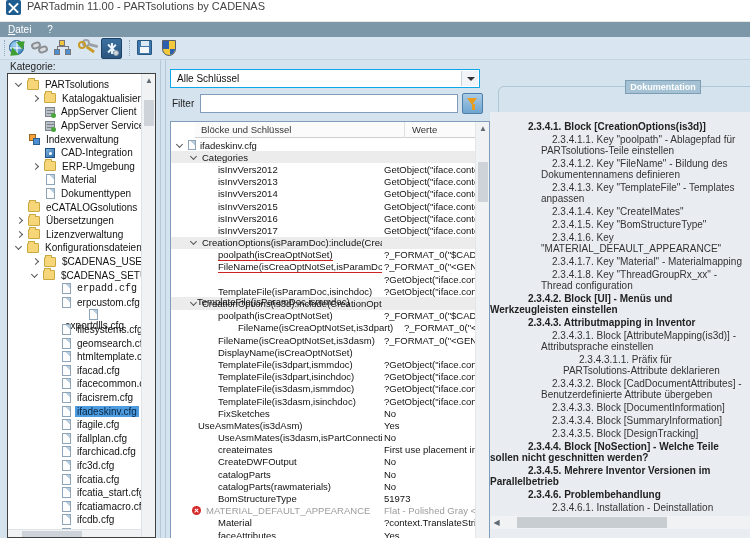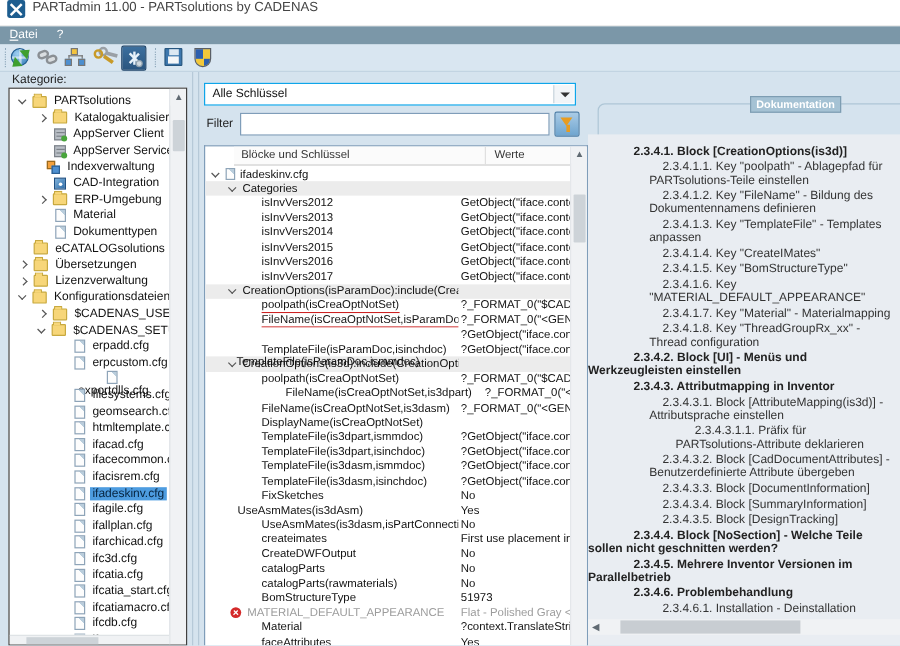--- a/index.html
+++ b/index.html
@@ -231,21 +231,21 @@
       <div class="tree-item" style="padding-left: 24px;">
         <span class="chev-sp"></span>
         <span class="ticon server"></span>
         <span class="tlabel">AppServer Client</span>
       </div>
       <div class="tree-item" style="padding-left: 24px;">
         <span class="chev-sp"></span>
         <span class="ticon server"></span>
         <span class="tlabel">AppServer Service</span>
       </div>
-      <div class="tree-item" style="padding-left: 8px; justify-content: center;">
+      <div class="tree-item" style="padding-left: 8px;">
         <span class="chev-sp"></span>
         <span class="ticon index"></span>
         <span class="tlabel">Indexverwaltung</span>
       </div>
       <div class="tree-item" style="padding-left: 24px;">
         <span class="chev-sp"></span>
         <span class="ticon cad"></span>
         <span class="tlabel">CAD-Integration</span>
       </div>
       <div class="tree-item" style="padding-left: 24px;">
@@ -286,21 +286,21 @@
       <div class="tree-item" style="padding-left: 24px;">
         <span class="chev closed"></span>
         <span class="ticon folder"></span>
         <span class="tlabel">$CADENAS_USER</span>
       </div>
       <div class="tree-item" style="padding-left: 24px;">
         <span class="chev open"></span>
         <span class="ticon folder"></span>
         <span class="tlabel">$CADENAS_SETUP</span>
       </div>
-      <div class="tree-item" style="padding-left: 40px;">
+      <div class="tree-item" style="padding-left: 40px; font-family: Liberation Mono, monospace;">
         <span class="chev-sp"></span>
         <span class="ticon doc"></span>
         <span class="tlabel">erpadd.cfg</span>
       </div>
       <div class="tree-item" style="padding-left: 40px;">
         <span class="chev-sp"></span>
         <span class="ticon doc"></span>
         <span class="tlabel">erpcustom.cfg</span>
       </div>
       <div class="tree-item" style="padding-left: 40px; flex-direction: column;">

